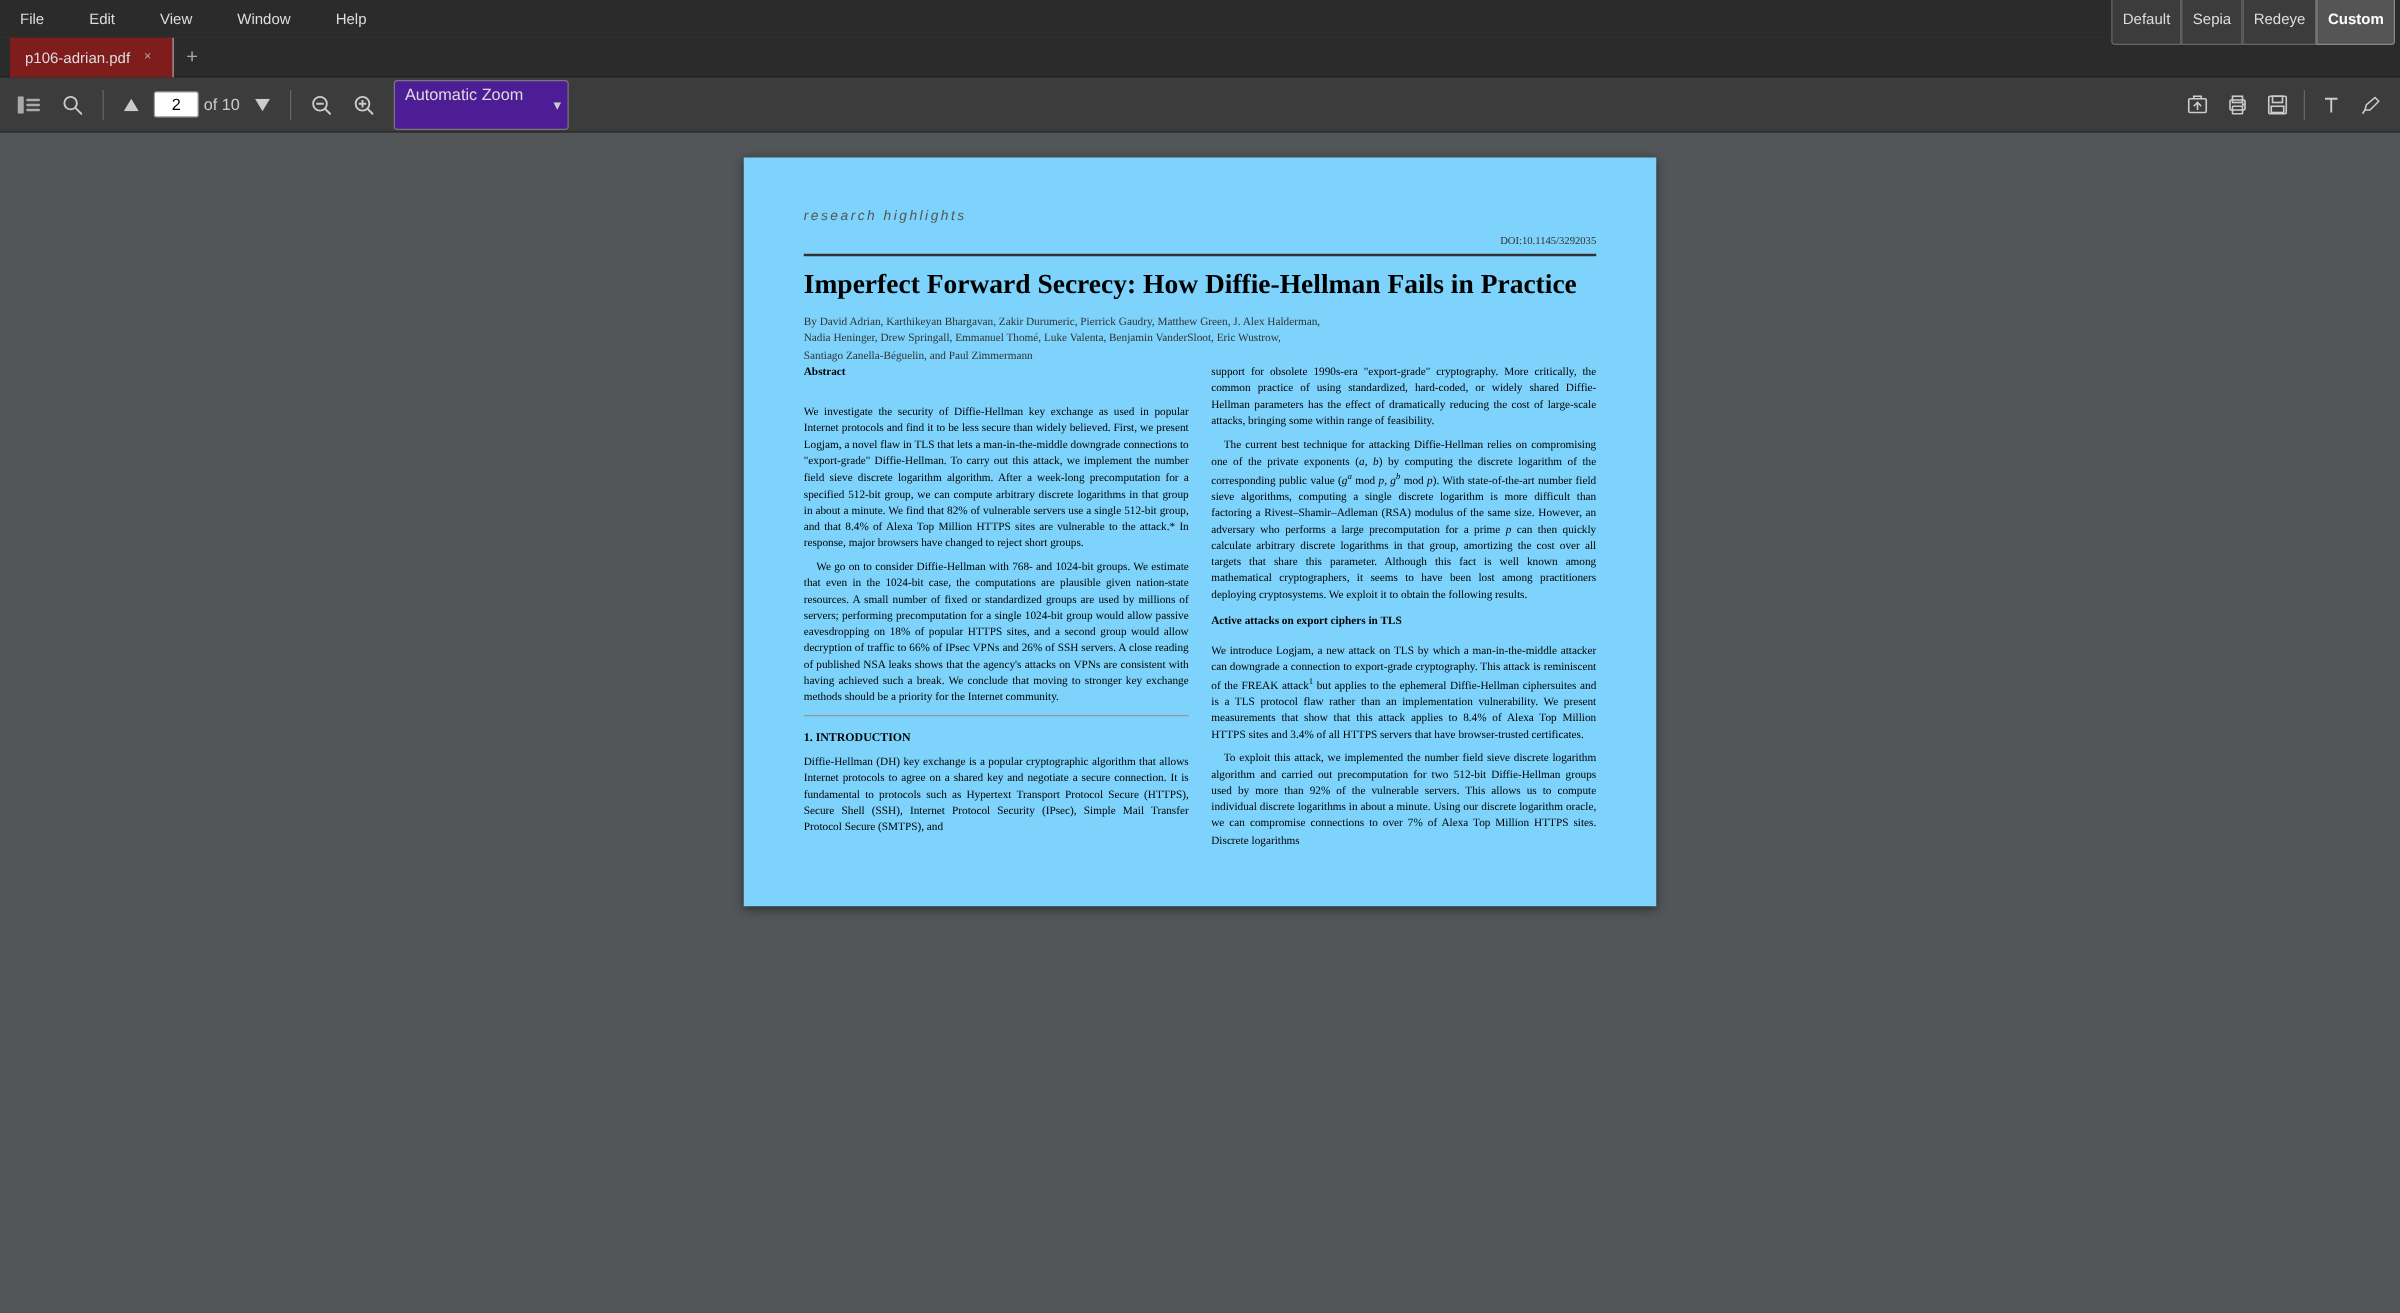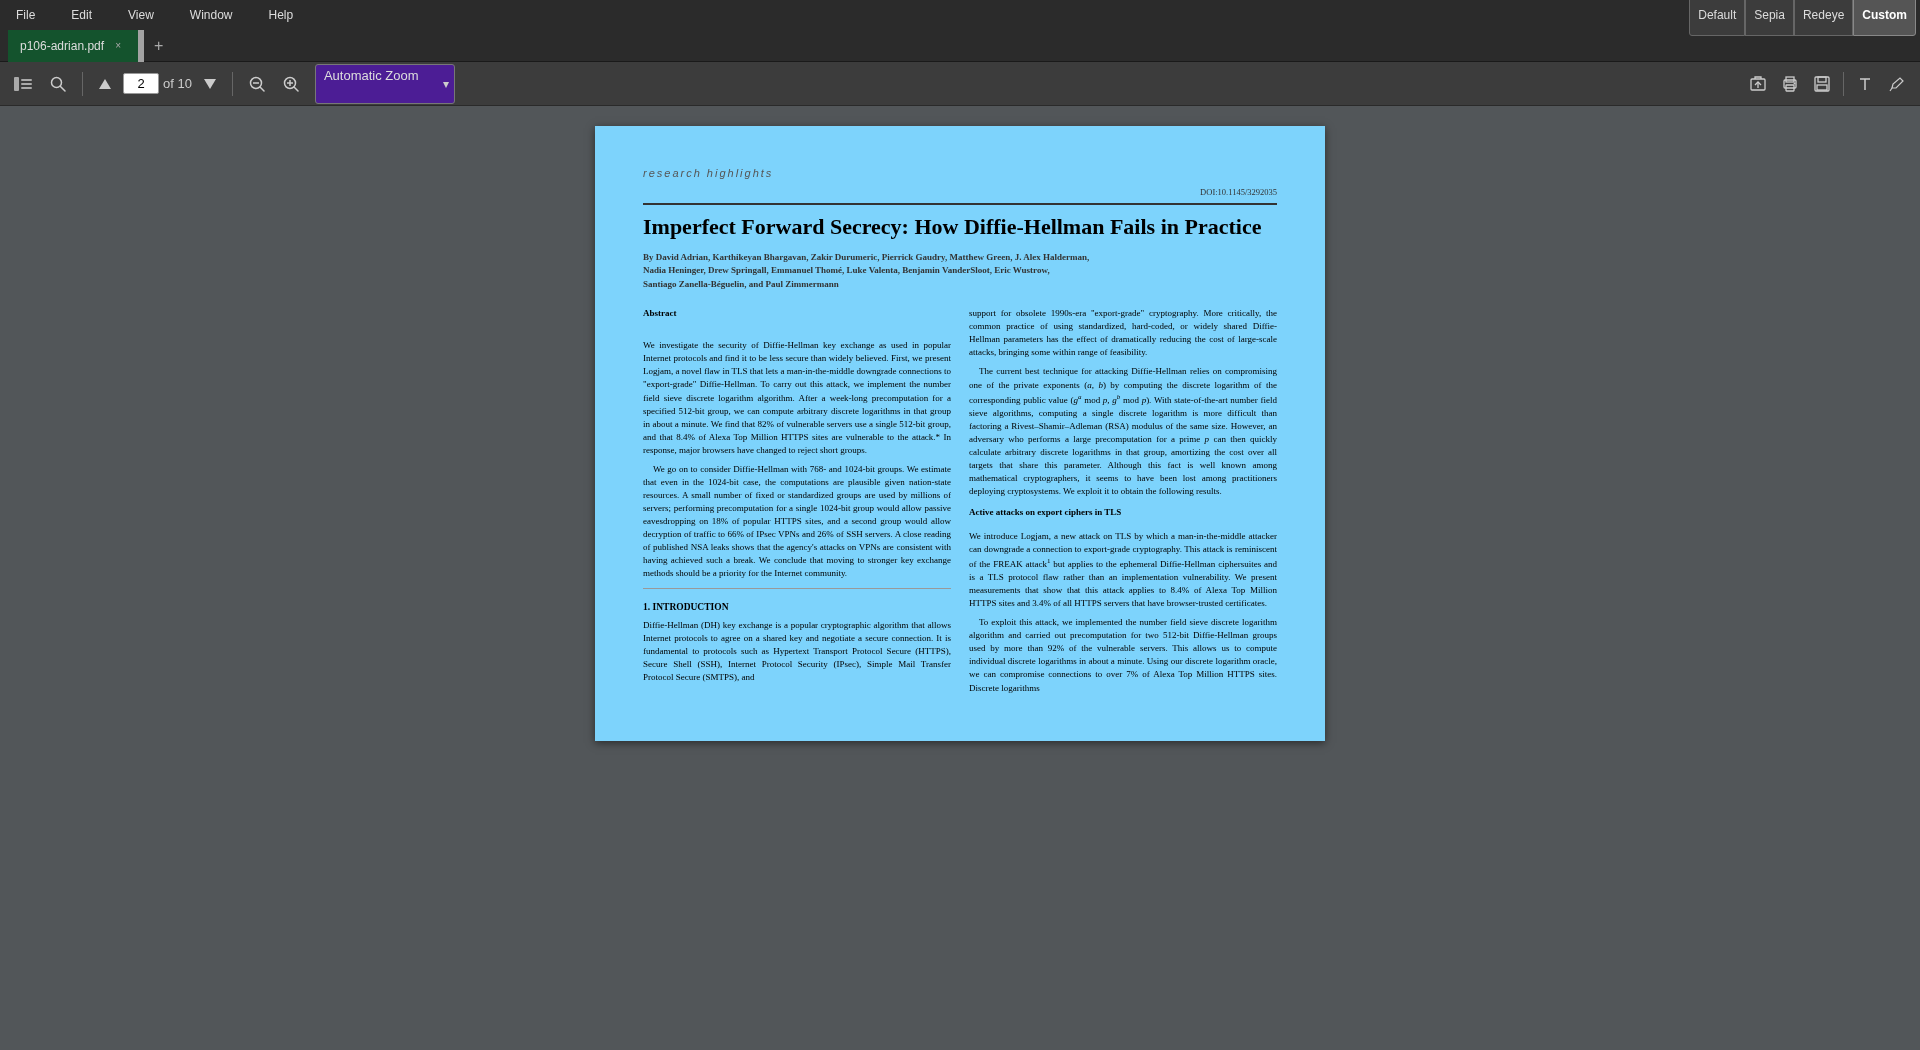--- a/index.html
+++ b/index.html
@@ -44,24 +44,24 @@
       align-items: center;
       padding: 0 0 0 8px;
       border-bottom: 1px solid #1a1a1a;
     }
     .tab {
       display: flex;
       align-items: center;
       gap: 6px;
       padding: 4px 12px;
       height: 32px;
-      background: #14532d;
+      background: #7f1d1d;
       color: #ddd;
       font-size: 12px;
-      border-right: 6px solid #a3a3a3;
+      border-right: 1px solid #a3a3a3;
       cursor: pointer;
     }
     .tab-close {
       width: 16px; height: 16px;
       display: flex; align-items: center; justify-content: center;
       border-radius: 50%;
       font-size: 10px;
       color: #aaa;
       cursor: pointer;
     }
@@ -237,23 +237,21 @@
       margin-bottom: 10px;
       font-family: 'Times New Roman', Times, serif;
       color: #000;
       border-top: 2px solid #333;
       padding-top: 8px;
     }
 
     .authors {
       font-size: 9px;
       color: #333;
-      margin-bottom: 16px;
       line-height: 1.5;
-      font-weight: bold;
     }
 
     
     .two-col {
       display: flex;
       gap: 18px;
     }
     .col {
       flex: 1;
       font-size: 9px;

